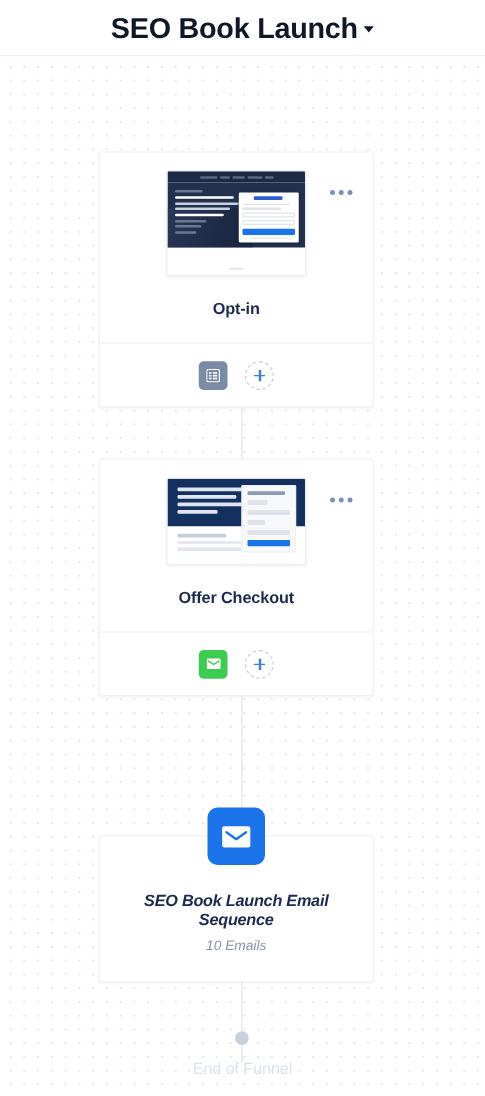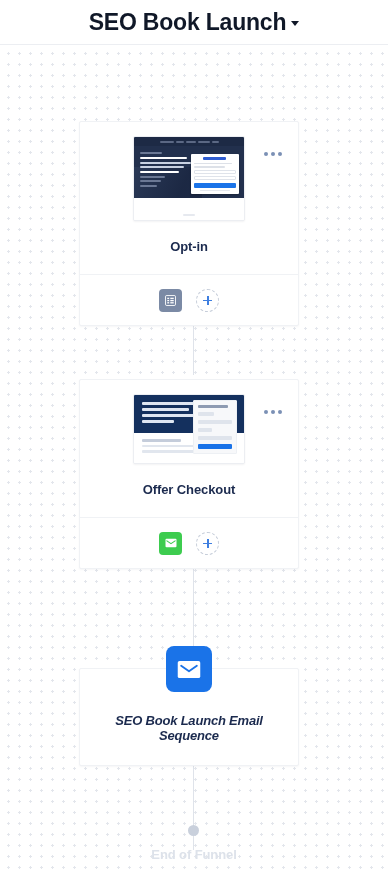--- a/index.html
+++ b/index.html
@@ -357,21 +357,21 @@
     width: 11px; height: 11px;
     border-radius: 50%;
     background: #c9d0dc;
     z-index: 11;
   }
   .end-label {
     position: absolute;
     left: 0; width: 388px;
     text-align: center;
     font-size: 13px;
-    font-weight: bold;
+    font-weight: normal;
     color: #dde2ea;
     letter-spacing: -0.1px;
   }
 </style>
 </head>
 <body>
 
 <div class="app-header">
   <div class="funnel-title-wrap">
     <span class="funnel-title">SEO Book Launch</span>
@@ -443,21 +443,21 @@
           <rect x="2.5" y="7.8" width="2" height="1.4" fill="#ffffff"></rect>
           <rect x="5.8" y="7.8" width="3.7" height="1.4" fill="#ffffff"></rect>
         </svg>
       </div>
       <div class="add-round">
         <span class="plus-glyph"></span>
       </div>
     </div>
   </div>
 
-  <div class="step-card" style="top:334px;">
+  <div class="step-card" style="top:322px;">
     <div class="card-body">
       <div class="dots-menu">
         <i></i>
         <i></i>
         <i></i>
       </div>
 
       <div class="thumb">
         <div class="thumb-checkout">
           <div class="tc-head">
@@ -499,18 +499,19 @@
   </div>
 
   <div class="email-card" style="top:623px;">
     <div class="email-icon">
       <svg width="24" height="19" viewBox="0 0 26 20" aria-hidden="true">
         <rect x="0.8" y="0.8" width="24.4" height="18.4" rx="2" fill="#ffffff"></rect>
         <path d="M4.5 6 L13 12 L21.5 6" fill="none" stroke="#1a73e8" stroke-width="2" stroke-linecap="round" stroke-linejoin="round"></path>
       </svg>
     </div>
     <div class="email-card-title">SEO Book Launch Email Sequence</div>
+    <div class="email-card-sub">10 Emails</div>
   </div>
 
   <div class="end-dot" style="top:780px;"></div>
   <div class="end-label" style="top:802px;">End of Funnel</div>
 
 </div>
 
 </body></html>

